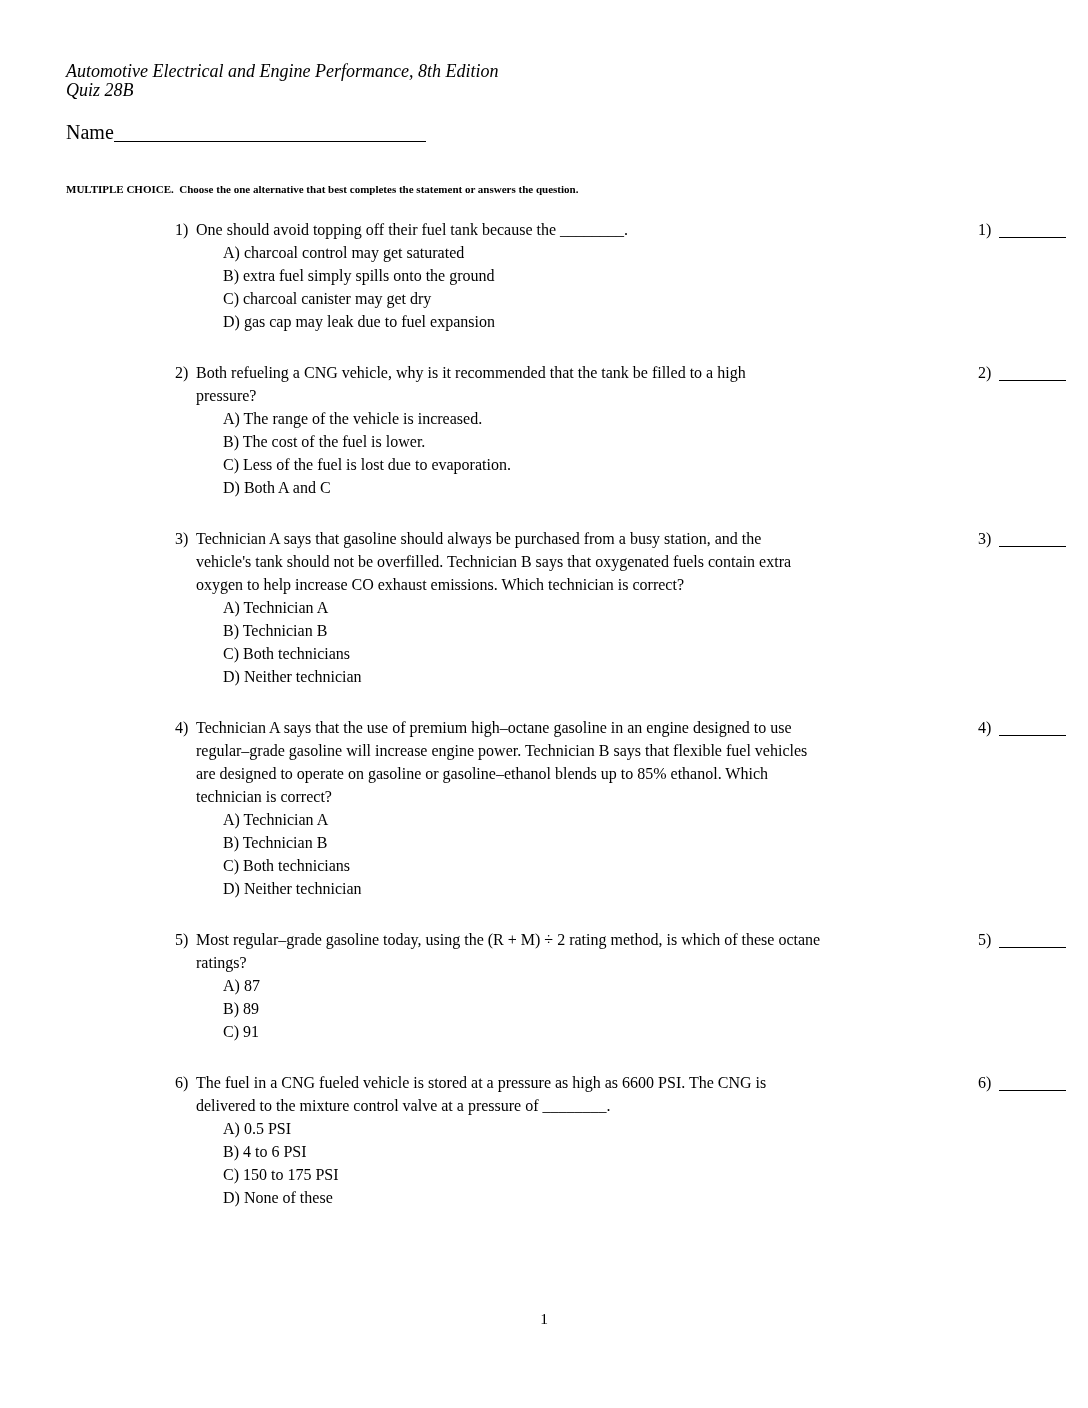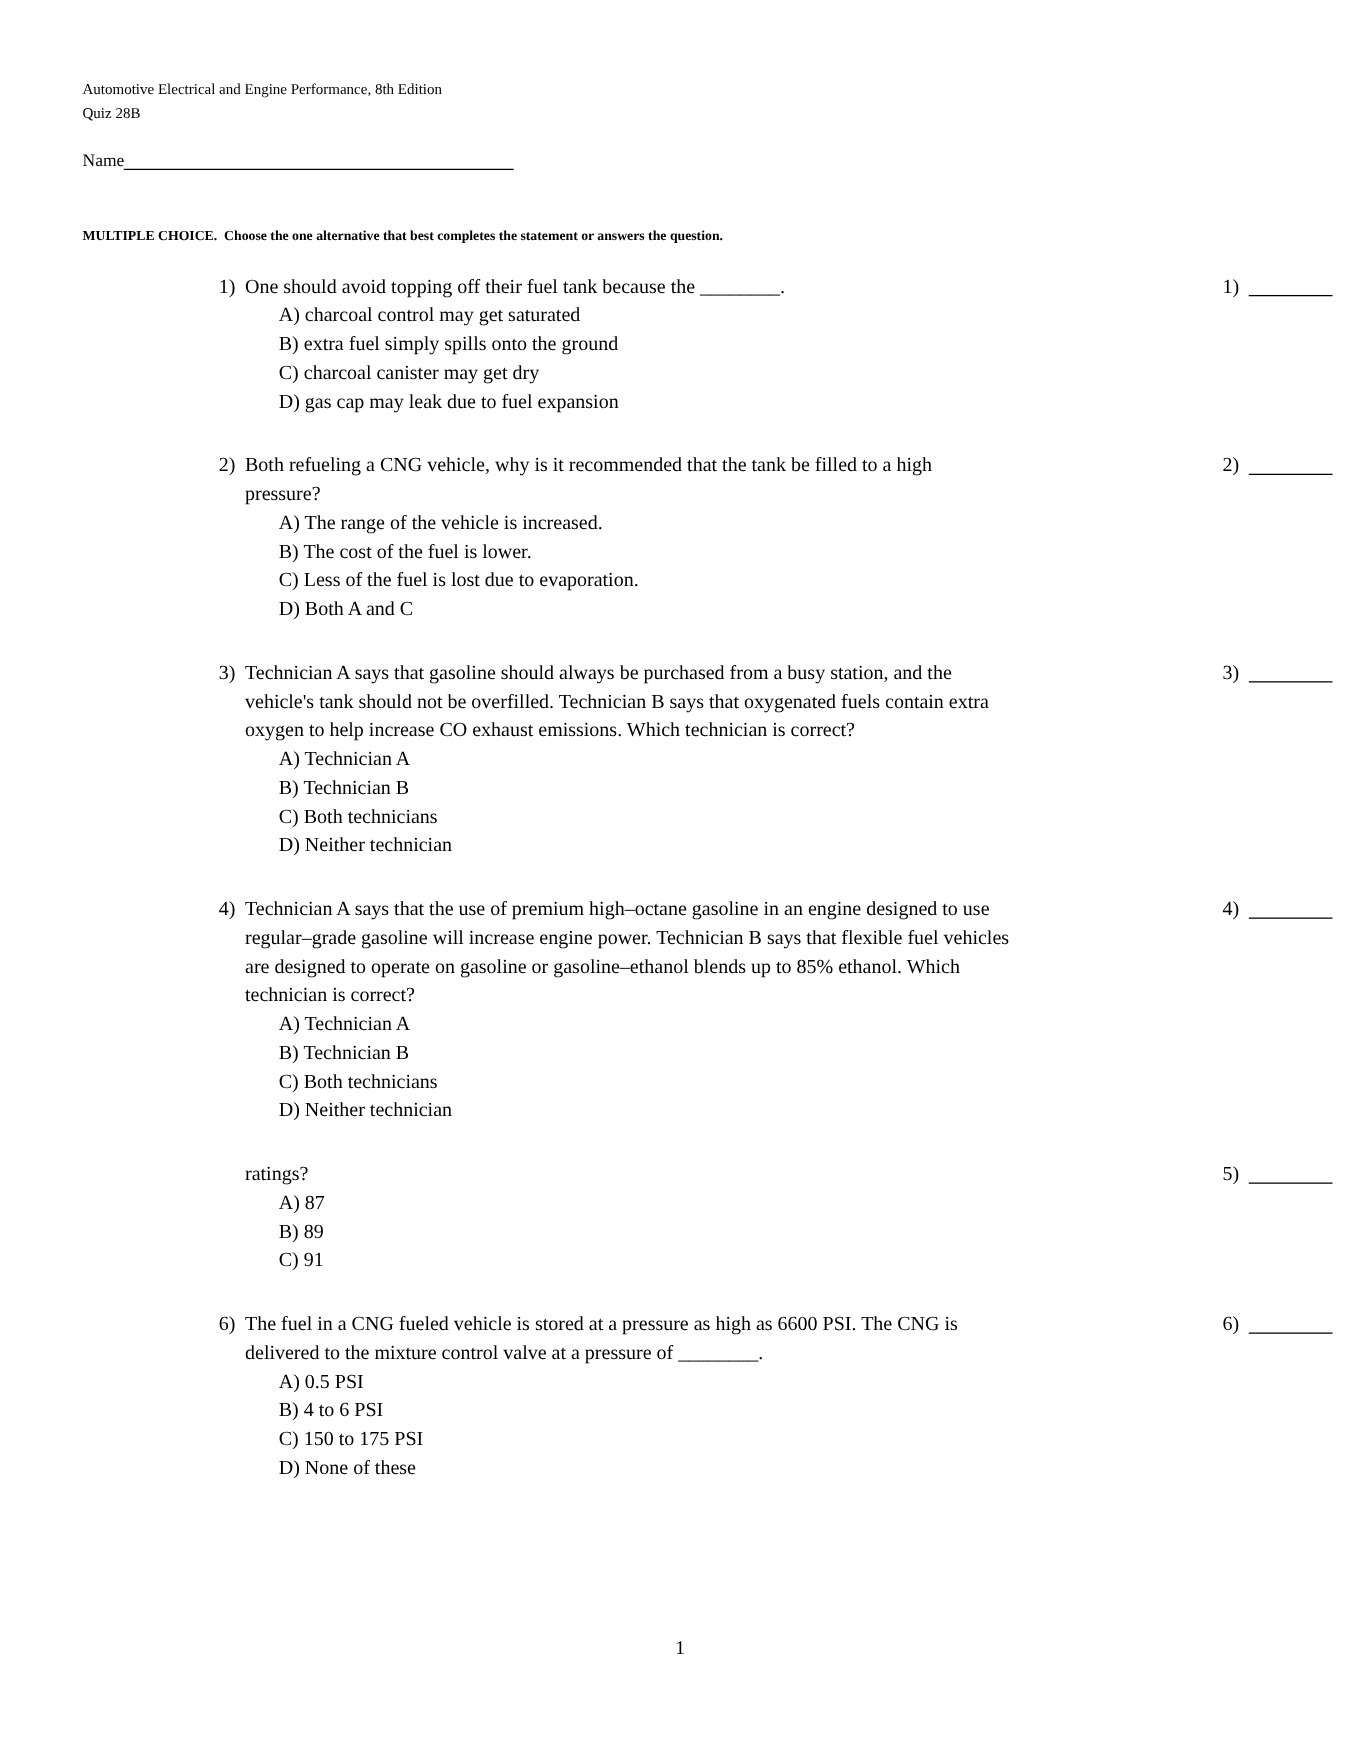--- a/index.html
+++ b/index.html
@@ -15,27 +15,28 @@
     color: #000000;
     font-family: "Liberation Serif", "DejaVu Serif", serif;
     font-size: 16px;
     overflow: hidden;
   }
   .doc-header {
     position: absolute;
     left: 66px;
     top: 62px;
     line-height: 19px;
-    font-size: 12px;
+    font-size: 18px;
+    font-style: italic;
   }
   .name-row {
     position: absolute;
     left: 66px;
     top: 121px;
-    font-size: 14px;
+    font-size: 20px;
   }
   .name-underline {
     display: inline-block;
     width: 312px;
     border-bottom: 1px solid #000;
     height: 1em;
     vertical-align: -3px;
   }
   .instructions {
     position: absolute;
@@ -170,20 +171,23 @@
         <div class="q-option">B) Technician B</div>
         <div class="q-option">C) Both technicians</div>
         <div class="q-option">D) Neither technician</div>
       </div>
       <div class="q-side">
         <span class="a-num">4)</span><span class="a-blank"></span>
       </div>
     </div>
 
     <div class="question">
+      <div class="q-line first">
+        <span class="q-num">5)</span><span>Most regular–grade gasoline today, using the (R + M) ÷ 2 rating method, is which of these octane</span>
+      </div>
       <div class="q-line cont">ratings?</div>
       <div class="q-options">
         <div class="q-option">A) 87</div>
         <div class="q-option">B) 89</div>
         <div class="q-option">C) 91</div>
       </div>
       <div class="q-side">
         <span class="a-num">5)</span><span class="a-blank"></span>
       </div>
     </div>

